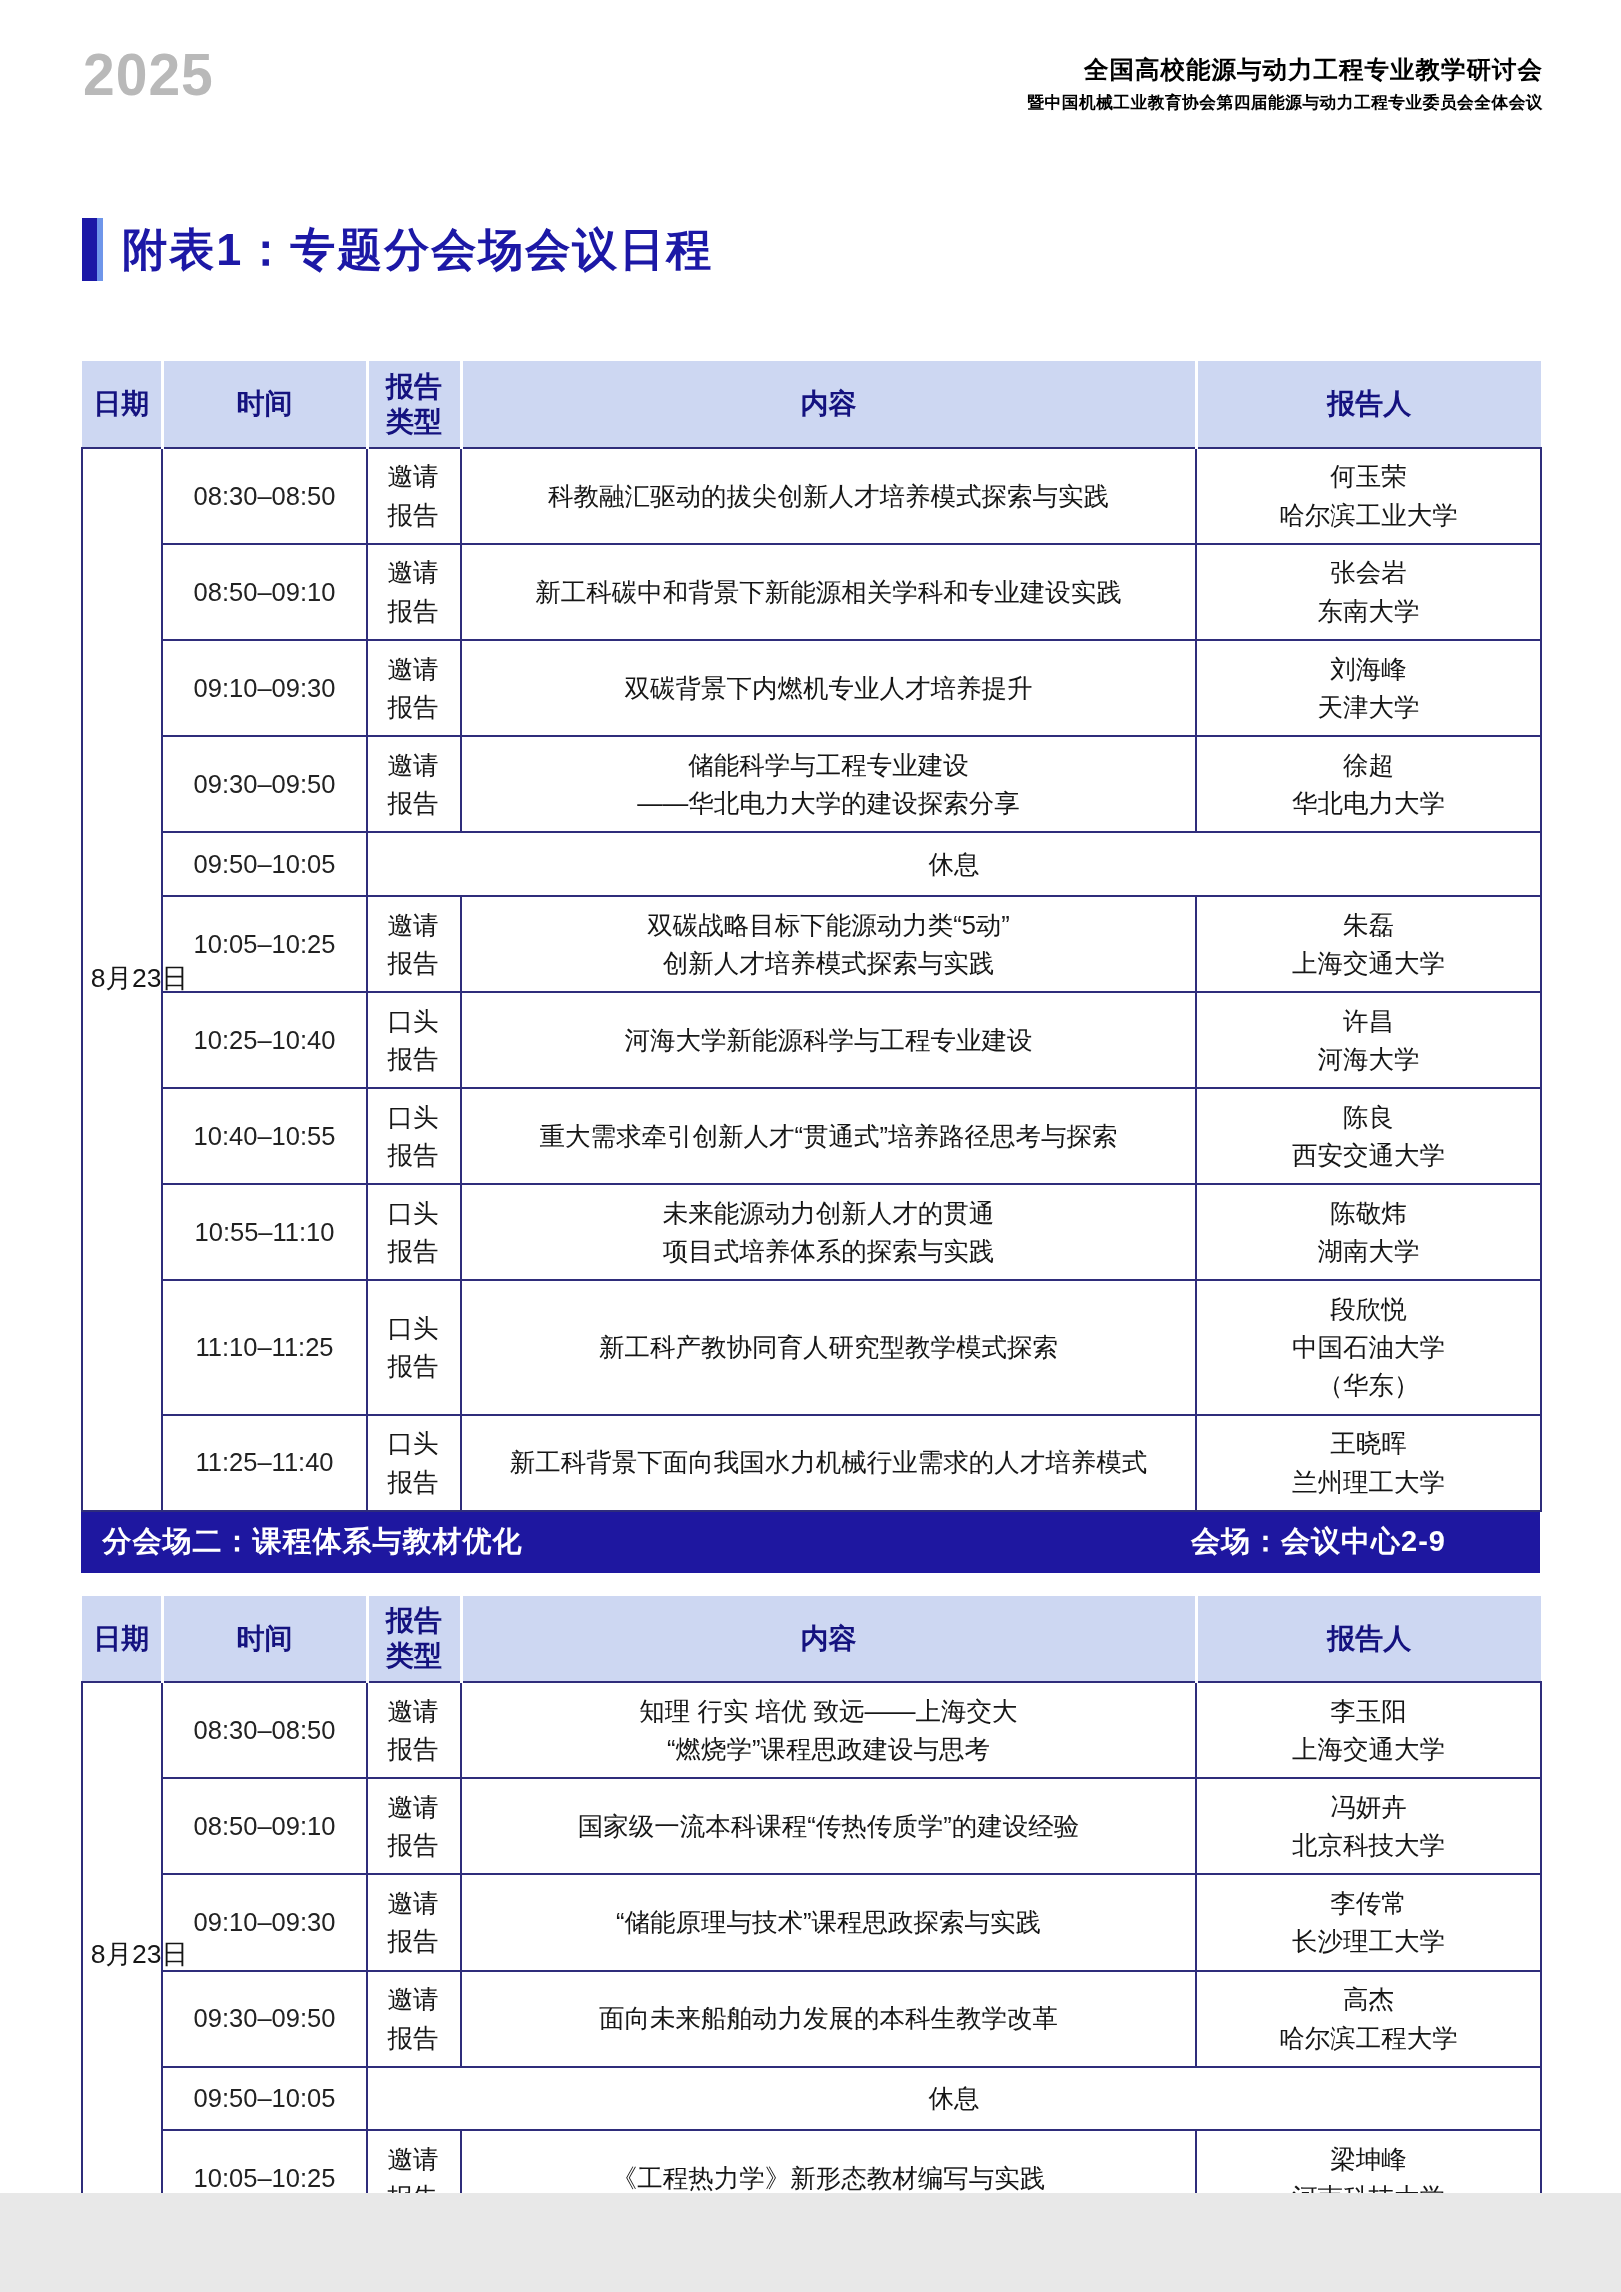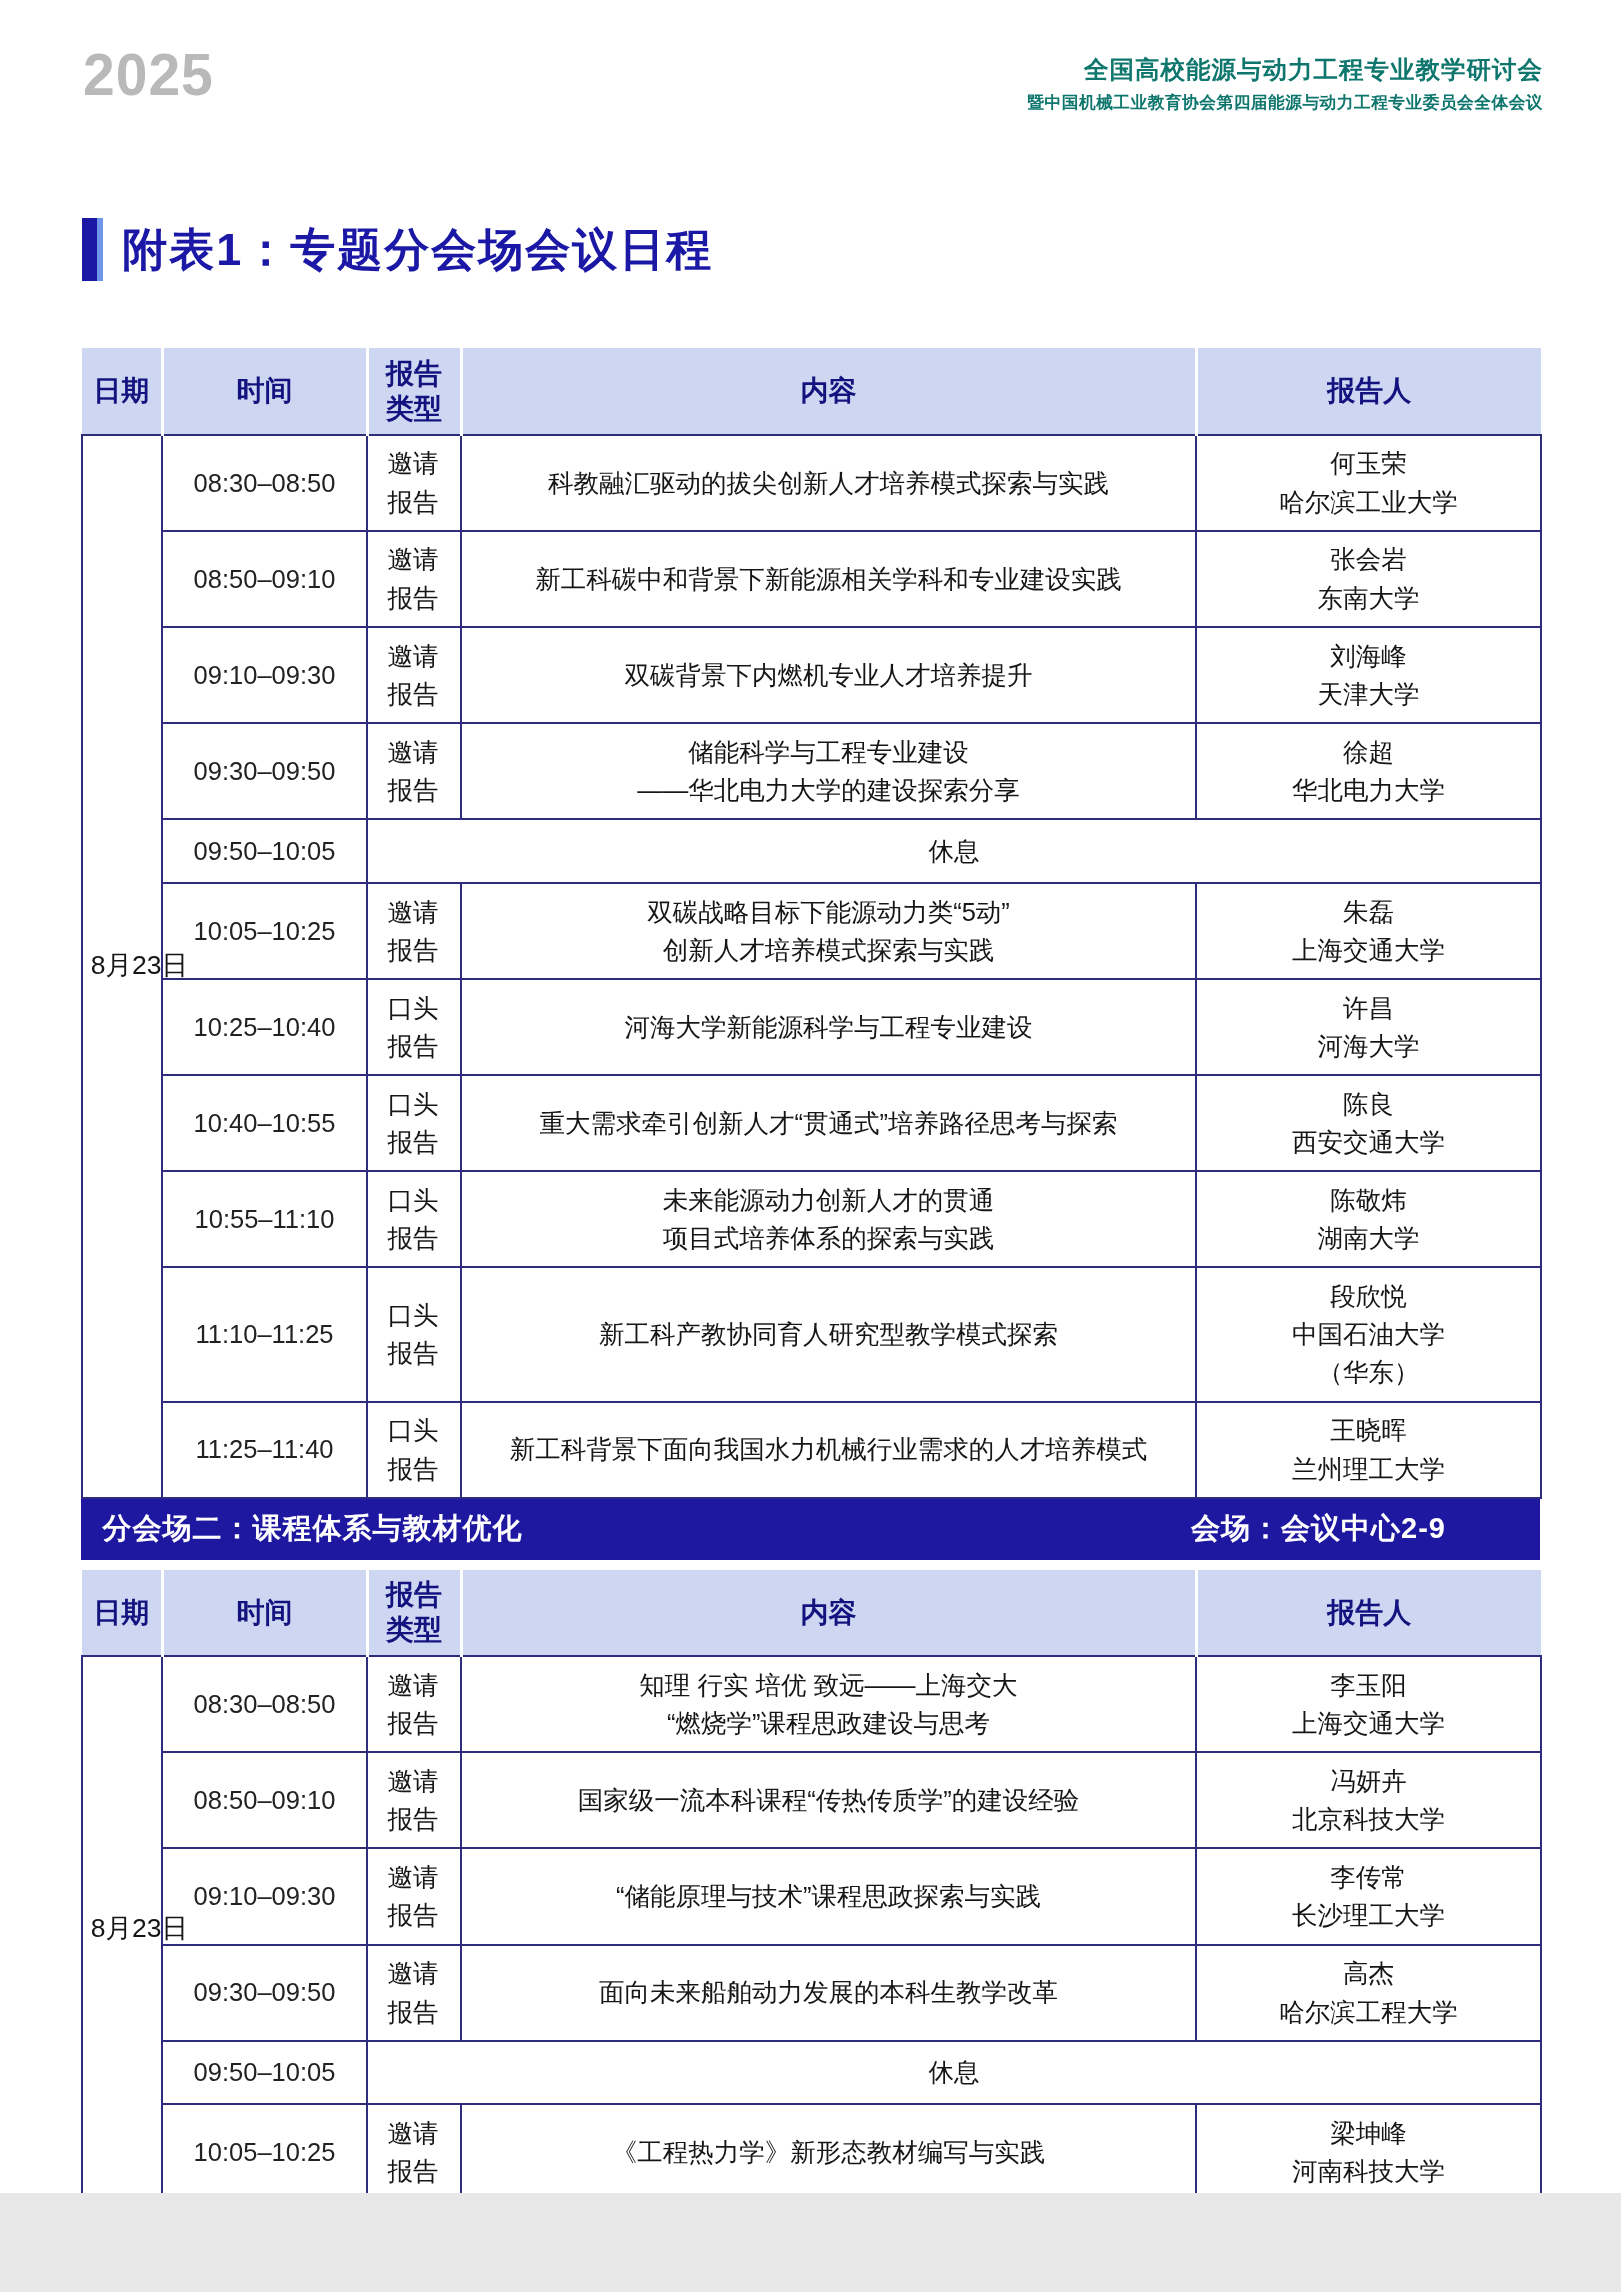--- a/index.html
+++ b/index.html
@@ -11,36 +11,36 @@
     --line:#2f2d7b;
   }
   html,body{margin:0;padding:0;background:#e8e8e8;}
   .sheet{
     position:relative;width:1621px;height:2193px;background:#ffffff;
     font-family:"Liberation Sans", sans-serif;overflow:hidden;margin:0 auto;
   }
   
   .page-header{position:absolute;left:83px;right:78px;top:45px;display:flex;justify-content:space-between;align-items:flex-start;}
   .logo{font-size:57px;font-weight:bold;color:#b9b9b9;letter-spacing:1px;transform:scaleY(1.05);transform-origin:top left;line-height:1;}
-  .conf-names{text-align:right;color:#0f766e;margin-top:7.8px;}
+  .conf-names{text-align:right;color:#000000;margin-top:7.8px;}
   .conf-line1{font-size:24.5px;font-weight:bold;letter-spacing:1px;}
   .conf-line2{font-size:16.7px;font-weight:bold;margin-top:4.9px;letter-spacing:0.5px;}
   
   .title-row{position:absolute;left:82px;top:218px;display:flex;align-items:center;gap:19.6px;text-align:center;}
   .title-bar{display:inline-block;width:20.6px;height:63px;background:var(--title-blue);position:relative;flex:none;}
   .title-bar-light{position:absolute;right:0;top:0;width:5.9px;height:100%;background:var(--light-blue);}
   .title-text{margin:0;font-size:45px;font-weight:bold;color:var(--title-blue);letter-spacing:2px;line-height:1;}
   
   .content{position:absolute;left:81px;top:338px;width:1459px;}
   .band{
     height:61px;background:var(--band);color:#fff;display:flex;align-items:center;
     justify-content:space-between;padding:0 94px 0 21.6px;font-size:29px;font-weight:bold;
     box-sizing:border-box;letter-spacing:1px;
   }
-  table.sched{width:100%;border-collapse:collapse;table-layout:fixed;margin-top:10px;}
+  table.sched{width:100%;border-collapse:collapse;table-layout:fixed;margin-top:23px;}
   .sched th{
     background:var(--headbg);color:var(--headfg);font-size:28px;font-weight:bold;
     padding:7.8px 3.9px;line-height:1.25;vertical-align:middle;border-left:3.9px solid #fff;
     border-bottom:2.9px solid var(--line);white-space:pre-line;
   }
   .sched th:first-child{border-left:none;}
   .sched td{
     border:2px solid var(--line);font-size:25.5px;color:#161616;background:#fff;
     text-align:center;vertical-align:middle;padding:8.8px 7.8px;line-height:1.5;
   }

